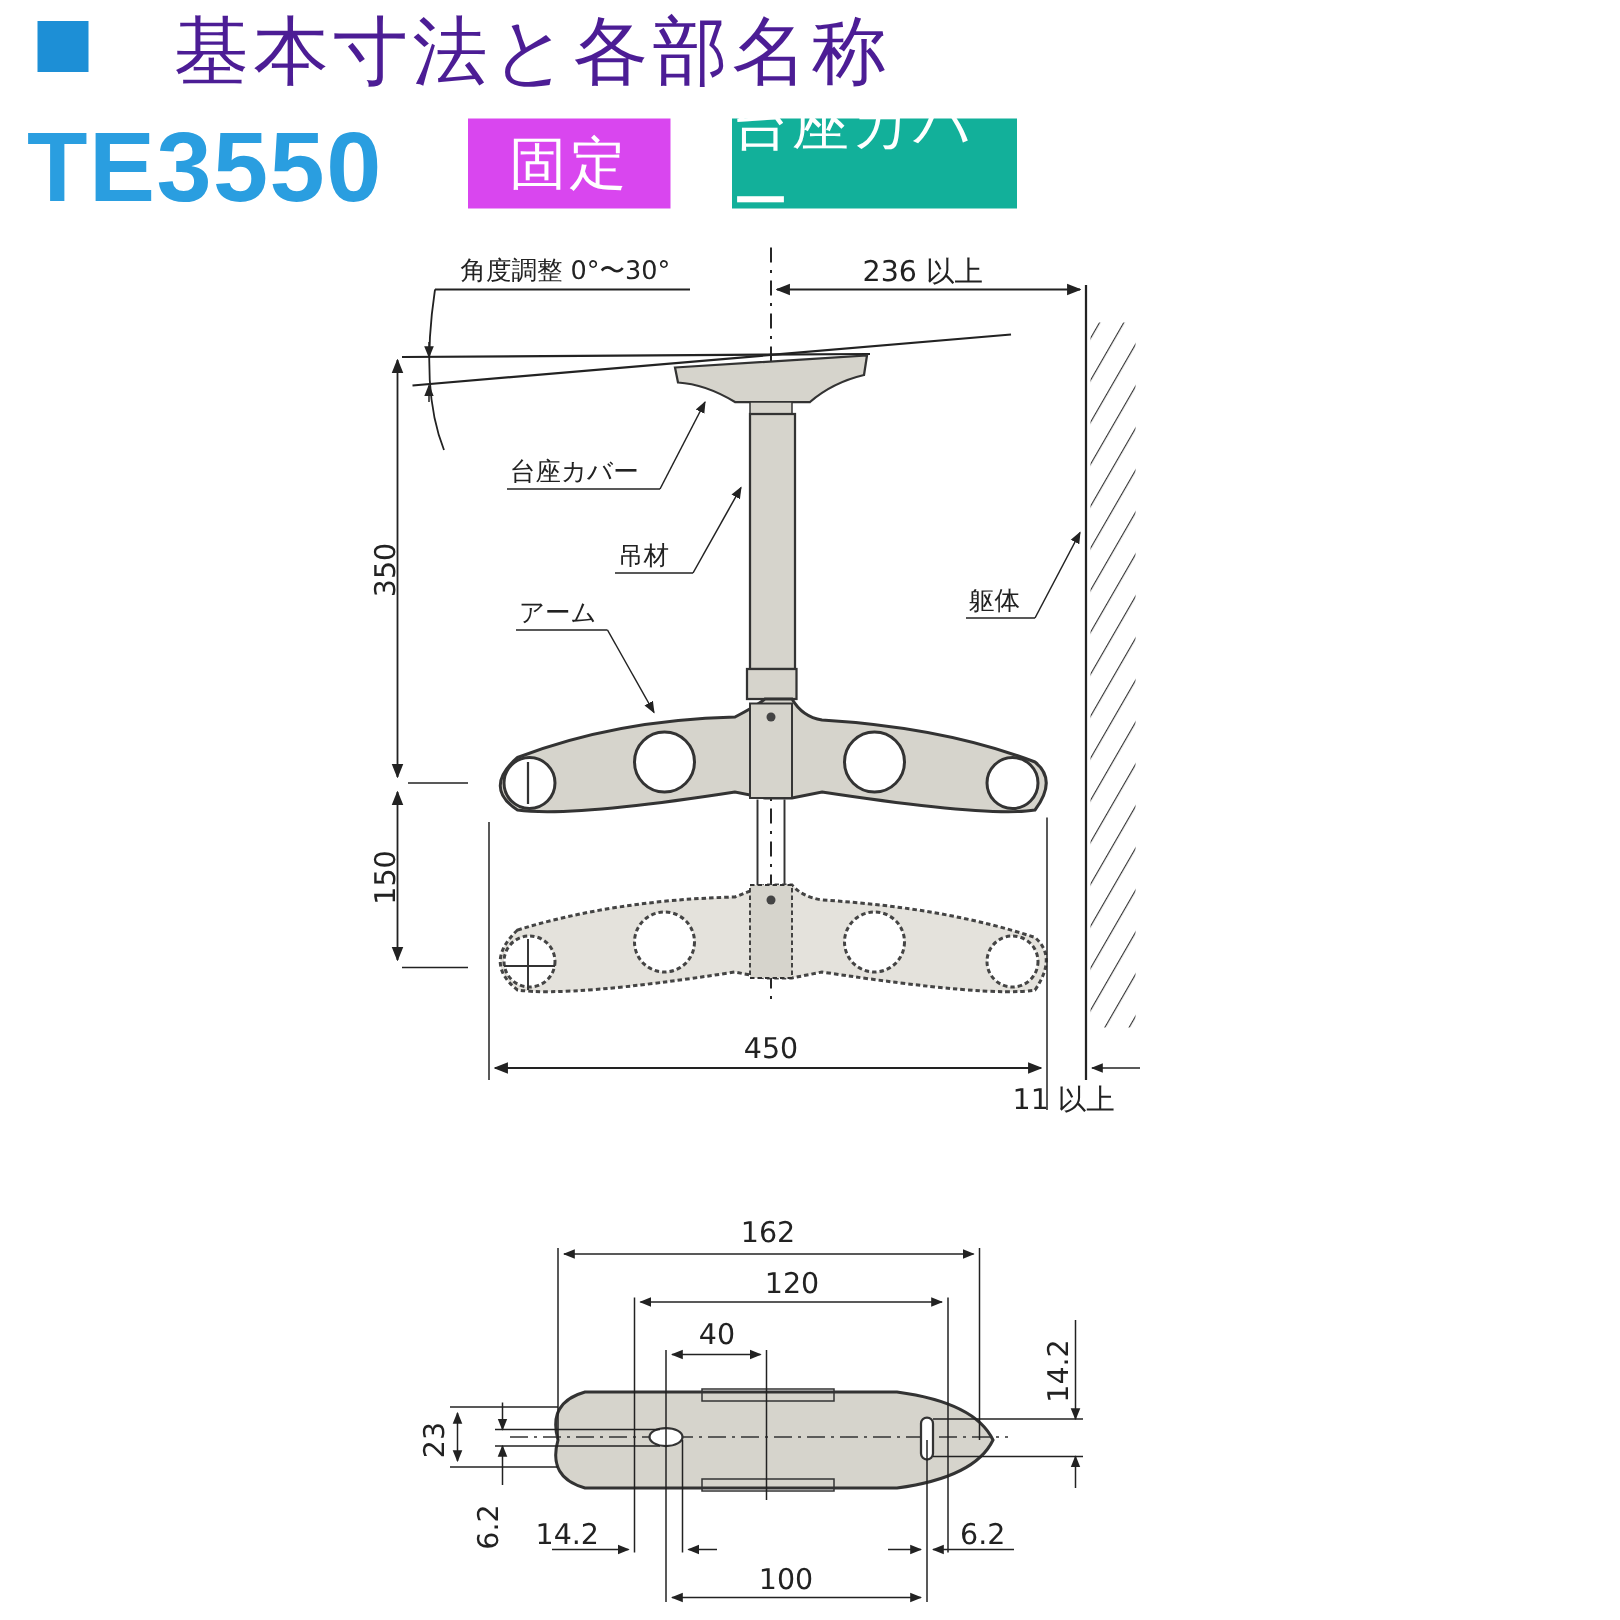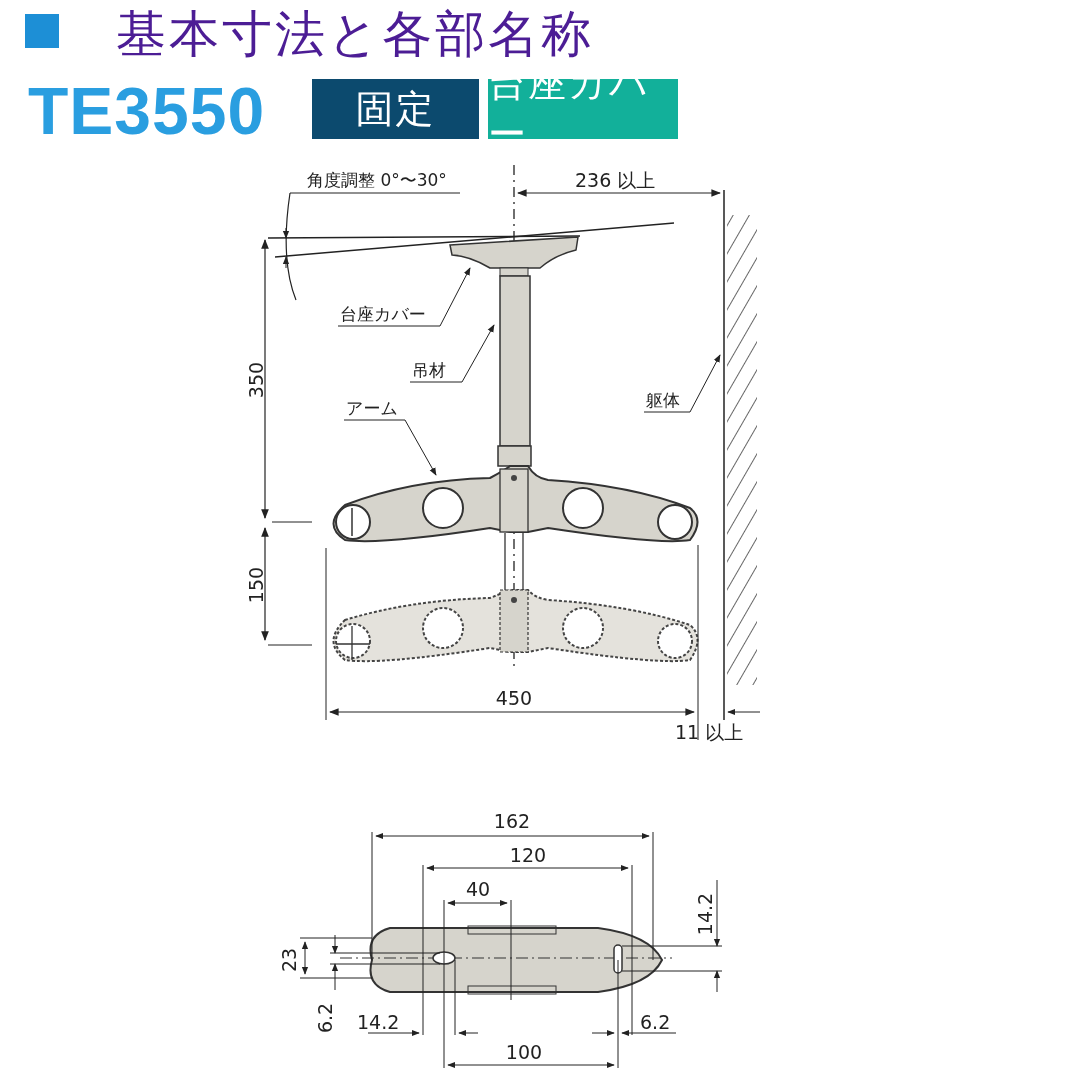--- a/index.html
+++ b/index.html
@@ -1,21 +1,21 @@
 <!DOCTYPE html>
 <html><head>
 <meta charset="utf-8">
 <style>
   html,body{margin:0;padding:0;background:#fff;}
   body{width:1080px;height:1080px;position:relative;overflow:hidden;font-family:"DejaVu Sans","Liberation Sans",sans-serif;color:#222;}
   .hdr-square{position:absolute;left:25px;top:14px;width:34px;height:34px;background:#1d8fd6;}
   .hdr-title{position:absolute;left:100px;top:2px;font-size:50px;font-weight:300;letter-spacing:3px;color:#4c1d95;line-height:64px;margin-left:16px;}
-  .model{position:absolute;left:28px;top:76px;font-family:"Liberation Sans",sans-serif;font-size:66px;font-weight:bold;color:#2a9ee0;line-height:70px;letter-spacing:1px;}
+  .model{position:absolute;left:18px;top:76px;font-family:"Liberation Sans",sans-serif;font-size:66px;font-weight:bold;color:#2a9ee0;line-height:70px;letter-spacing:1px;}
   .badge{position:absolute;top:79px;height:60px;color:#fff;font-size:38px;display:flex;align-items:center;justify-content:center;letter-spacing:2px;}
-  .badge-fixed{left:312px;width:167px;background:#0c4a6e;}
+  .badge-fixed{left:312px;width:135px;background:#d946ef;}
   .badge-short{left:488px;width:190px;background:#12b09a;}
   svg{position:absolute;left:0;top:0;}
   .lbl{font-family:"DejaVu Sans",sans-serif;font-size:17px;fill:#222;}
   .dim{font-family:"DejaVu Sans",sans-serif;font-size:19px;fill:#222;}
 </style>
 </head>
 <body>
 
 <div class="hdr-square"></div>
 <div class="hdr-title">基本寸法と各部名称</div>

